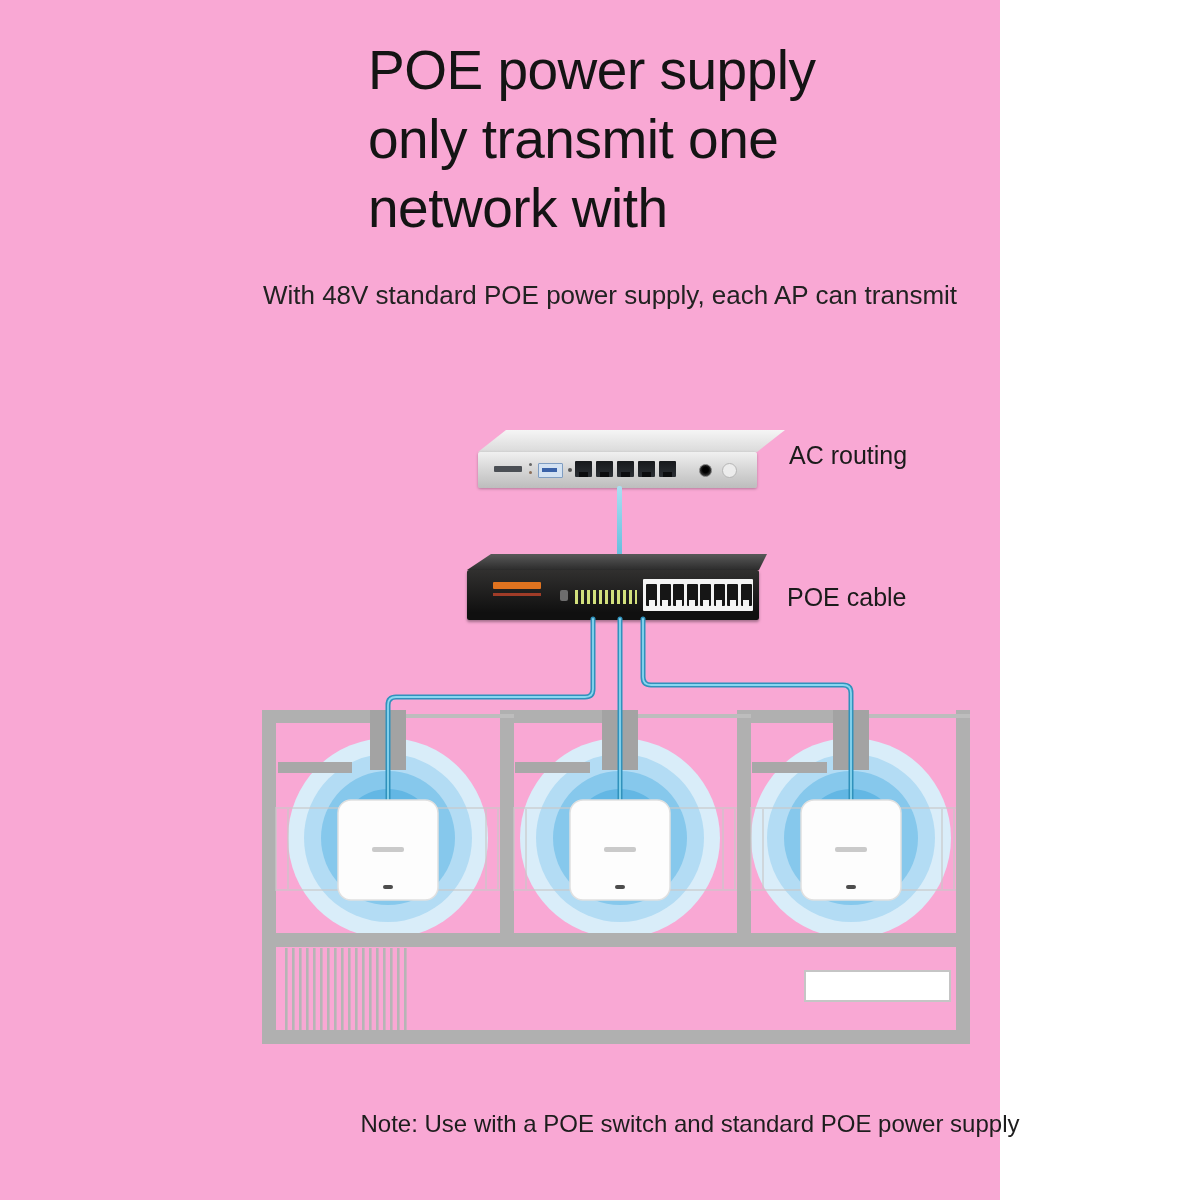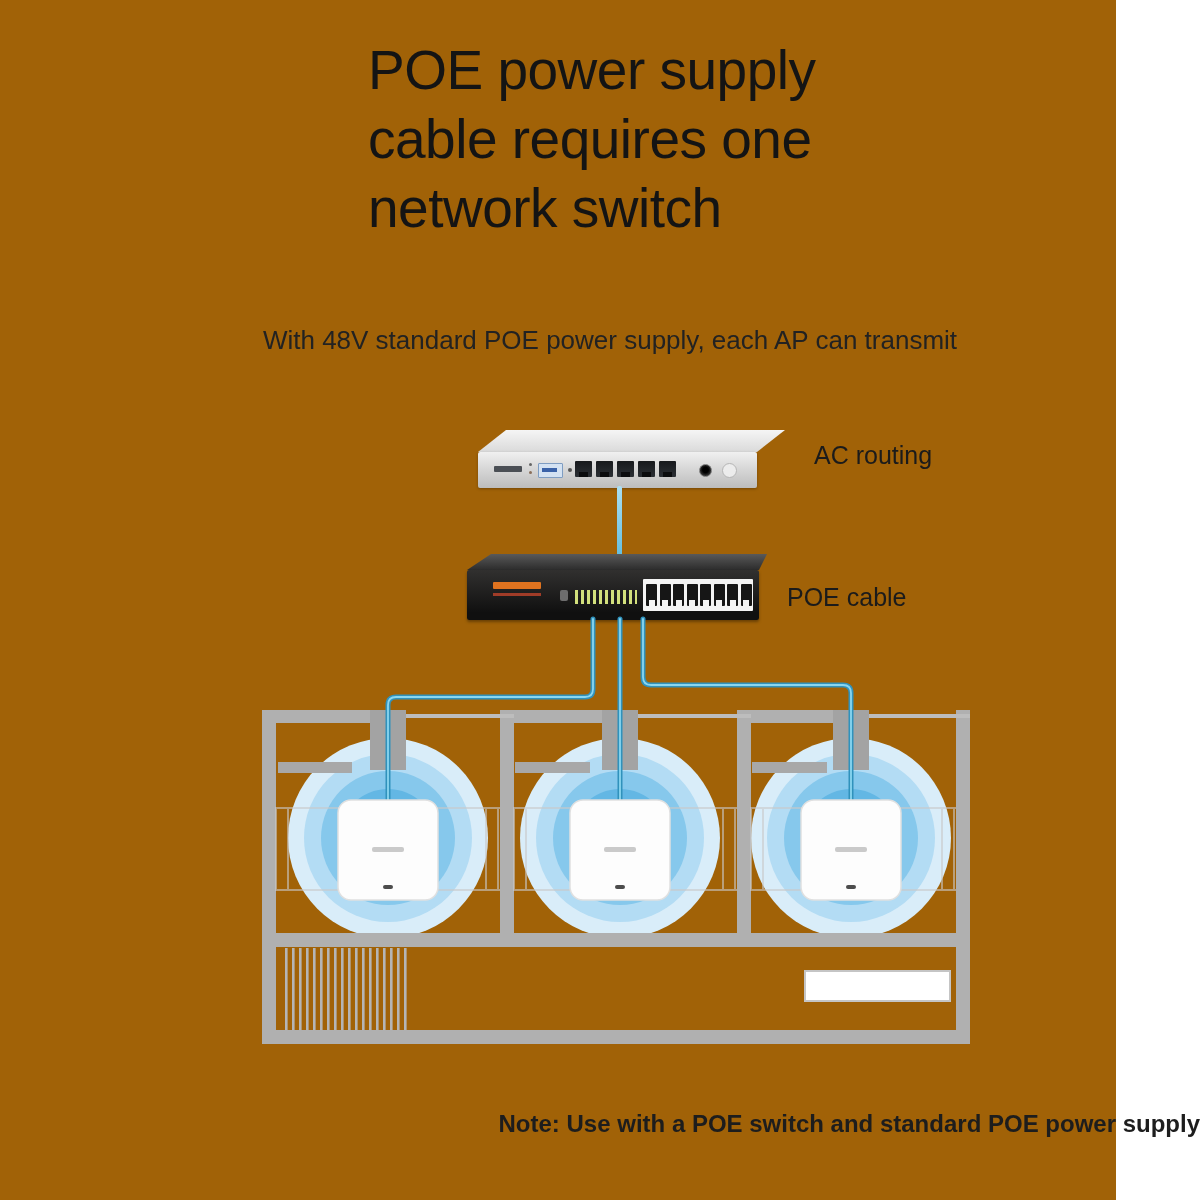--- a/index.html
+++ b/index.html
@@ -1,31 +1,31 @@
 <!DOCTYPE html>
 <html><head>
 <meta charset="utf-8">
 <style>
   html,body{margin:0;padding:0;}
   body{
     width:1200px;height:1200px;background:#ffffff;
     font-family:"Liberation Sans", sans-serif;
     position:relative;overflow:hidden;
   }
-  .page{position:absolute;left:0;top:0;width:1116px;height:1200px;background:#a16207;}
+  .page{position:absolute;left:0;top:0;width:1000px;height:1200px;background:#f9a8d4;}
 
   
   .title{position:absolute;left:368px;top:36px;color:#141414;
     font-size:55px;line-height:69px;font-weight:400;letter-spacing:-0.5px;}
   .subtitle{position:absolute;left:110px;top:279px;width:1000px;text-align:center;
-    color:#222;font-size:26px;line-height:33px;font-weight:400;margin-top:45px;}
+    color:#222;font-size:26px;line-height:33px;font-weight:400;}
 
   
   .dev-label{position:absolute;font-size:25px;color:#1b1b1b;}
-  .lbl-ac{left:789px;top:441px;margin-left:25px;}
+  .lbl-ac{left:789px;top:441px;}
   .lbl-sw{left:787px;top:583px;}
 
   
   .router{position:absolute;left:478px;top:430px;width:307px;height:58px;}
   .router .top{position:absolute;left:0;top:0;width:307px;height:22px;
     background:linear-gradient(180deg,#f5f5f5,#dadada);
     clip-path:polygon(28px 0,307px 0,279px 22px,0 22px);}
   .router .front{position:absolute;left:0;top:22px;width:279px;height:36px;
     background:linear-gradient(180deg,#f0f0f0 0%,#d8d8d8 45%,#bdbdbd 100%);
     border-radius:2px;box-shadow:0 1px 3px rgba(0,0,0,.28);}
@@ -66,32 +66,32 @@
   .s-panel{position:absolute;left:176px;top:9px;width:110px;height:32px;background:#f4f4f4;border-radius:1px;}
   .s-port{position:absolute;top:5px;width:11px;height:22px;background:#161616;border-radius:1px;}
   .s-port i{position:absolute;left:2.5px;bottom:0;width:6px;height:6px;background:#f4f4f4;display:block;}
   .sp1{left:3px}.sp2{left:16.5px}.sp3{left:30px}.sp4{left:43.5px}
   .sp5{left:57px}.sp6{left:70.5px}.sp7{left:84px}.sp8{left:97.5px}
 
   
   .floorplan{position:absolute;left:250px;top:615px;}
 
   
-  .note{position:absolute;left:180px;top:1110px;width:1020px;text-align:right;
-    font-size:24px;color:#1d1d1d;font-weight:bold;}
+  .note{position:absolute;left:180px;top:1110px;width:1020px;text-align:center;
+    font-size:24px;color:#1d1d1d;}
 </style>
 </head>
 <body>
 
 <div class="page">
 
   <div class="title">
     <div>POE power supply</div>
-    <div>cable requires one</div>
-    <div>network switch</div>
+    <div>only transmit one</div>
+    <div>network with</div>
   </div>
   <div class="subtitle">
     <div>With 48V standard POE power supply, each AP can transmit</div>
   </div>
 
   <div class="router">
     <div class="top"></div>
     <div class="front">
       <span class="r-brand"></span>
       <span class="r-led1"></span>

